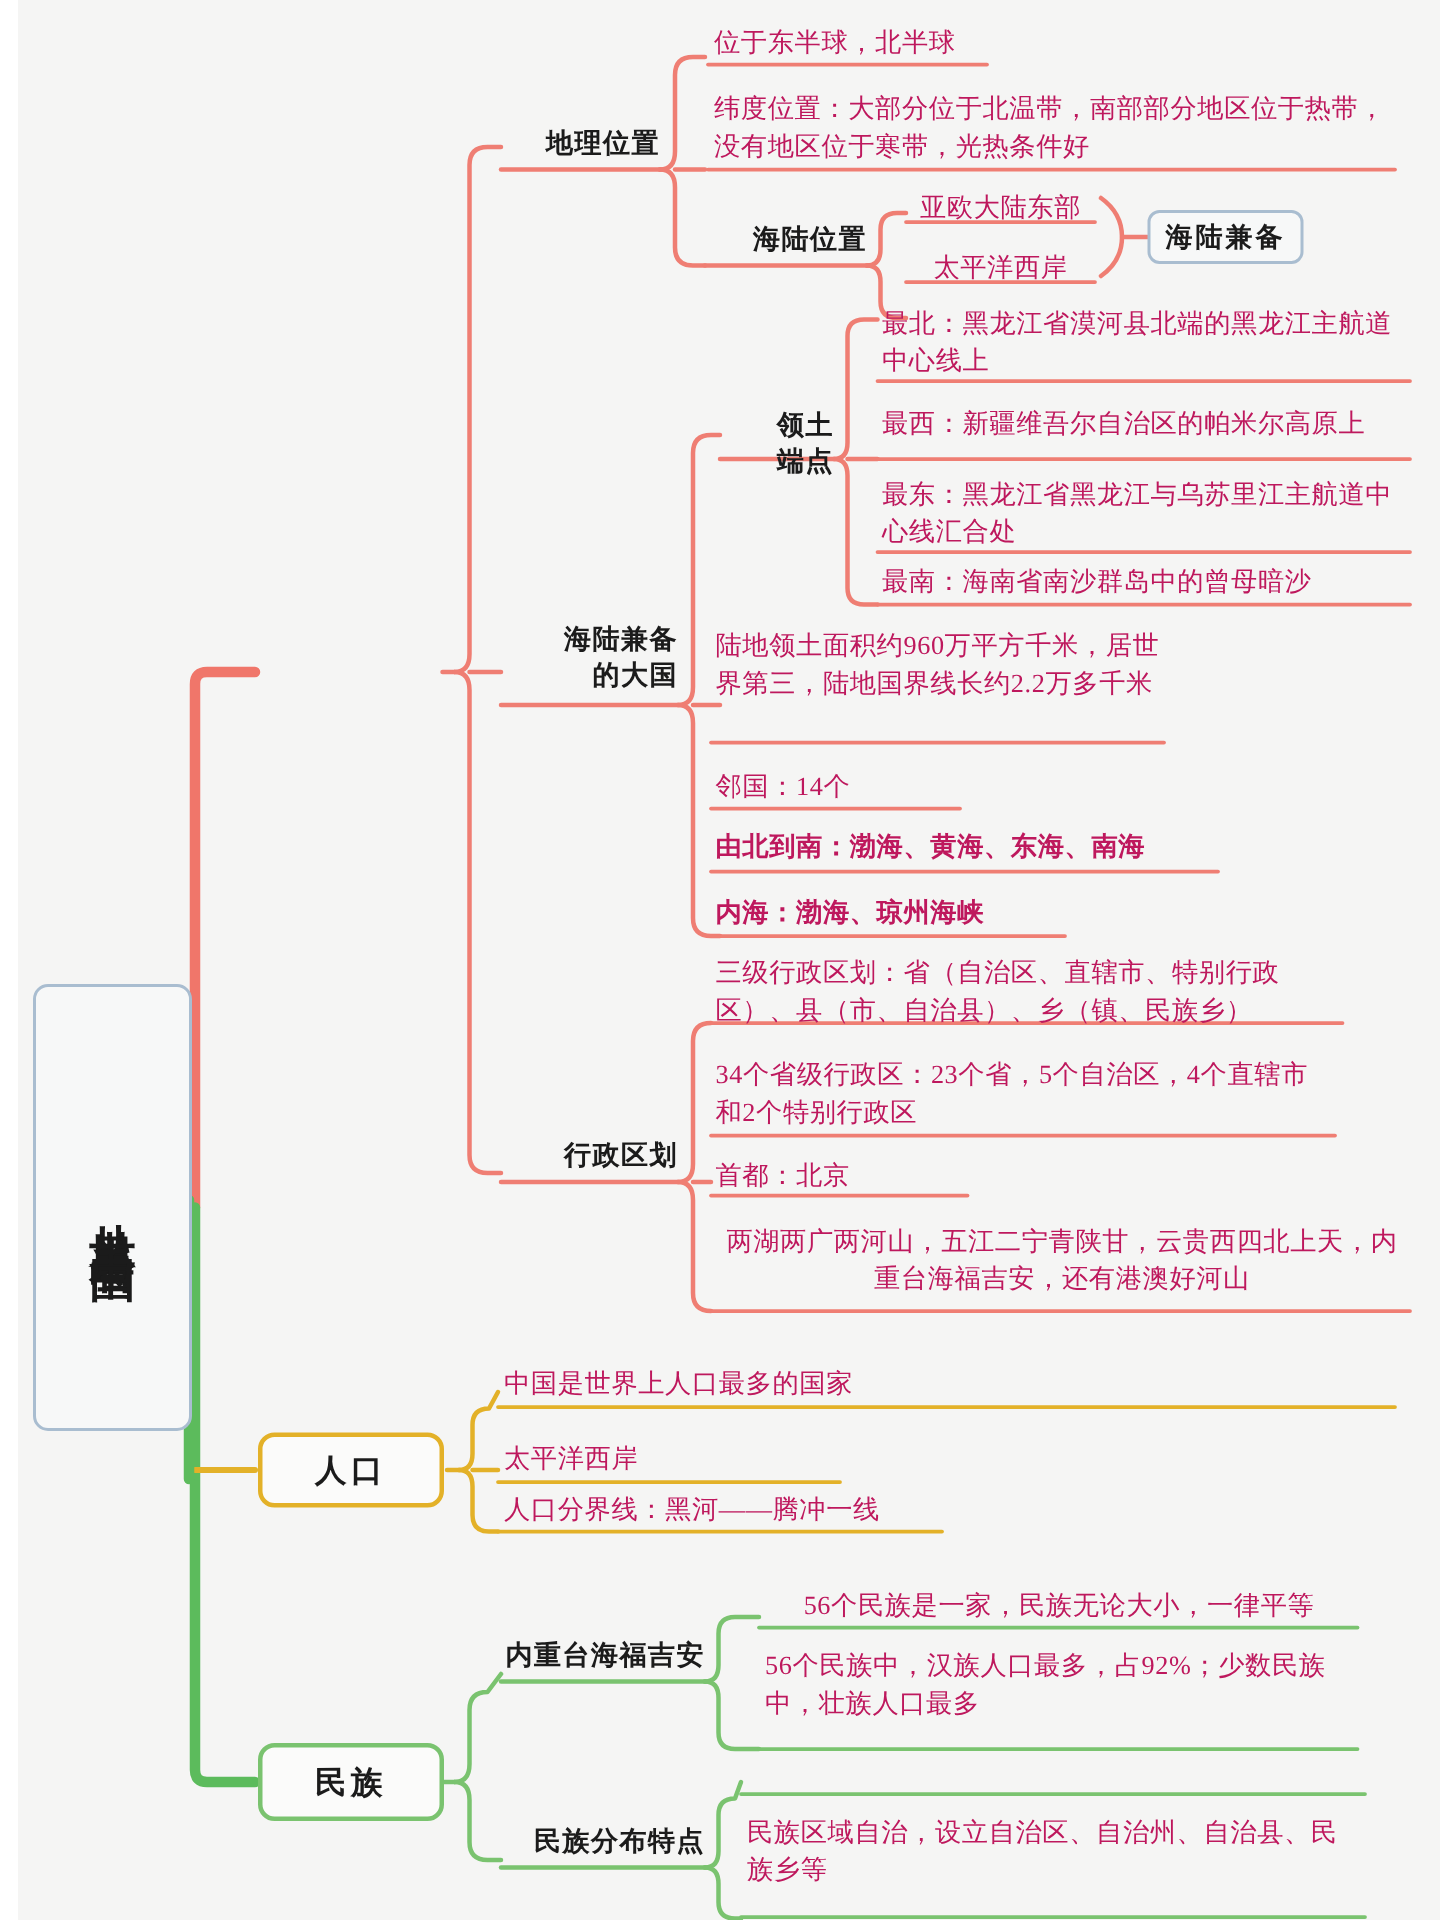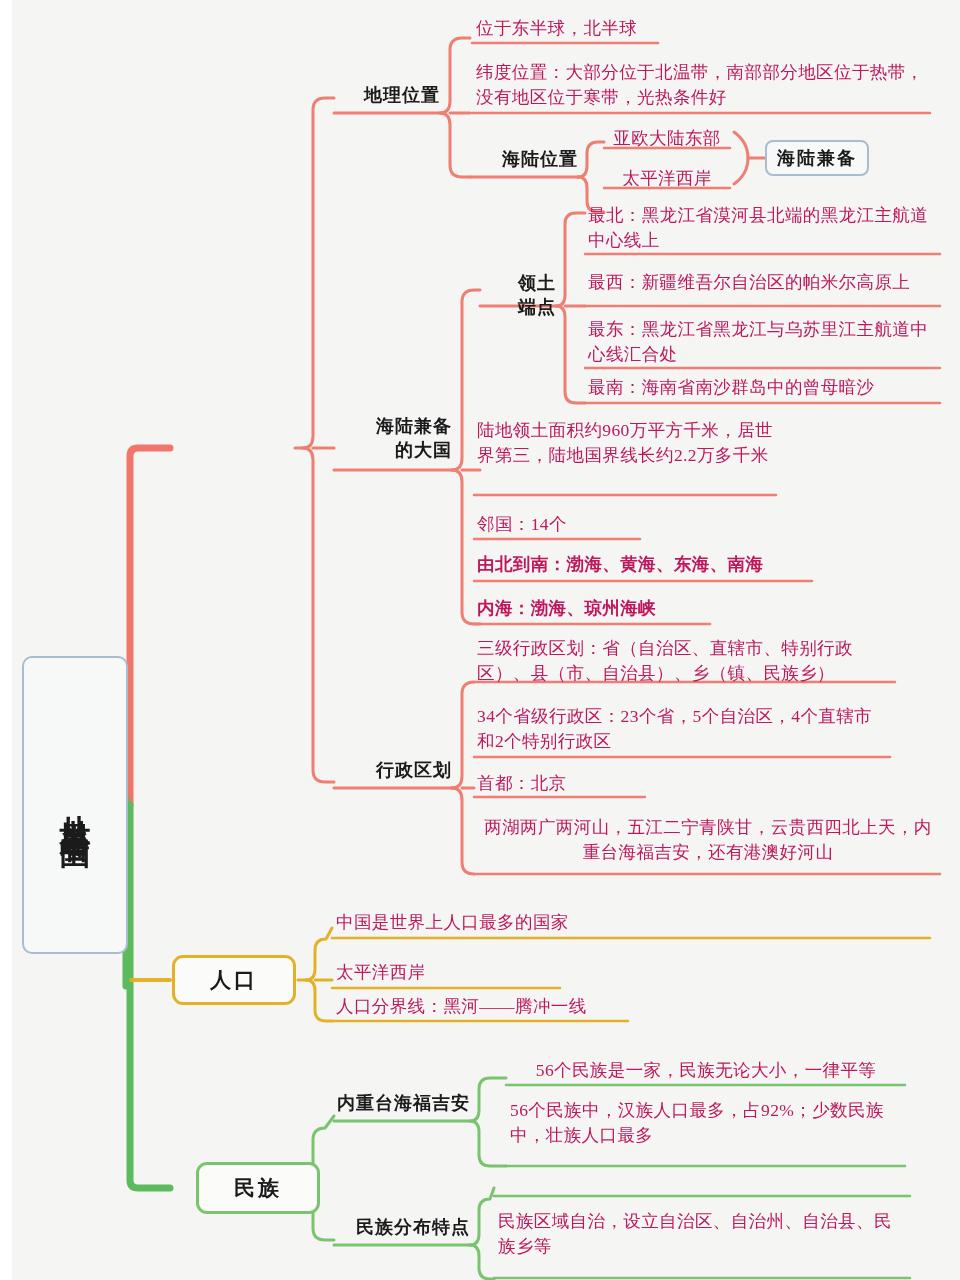--- a/index.html
+++ b/index.html
@@ -62,21 +62,21 @@
     border-width: 3px;
     border-style: solid;
     background: #fbfbfa;
     font-weight: 700;
     font-size: 21px;
     letter-spacing: 3px;
     font-family: "Liberation Sans", "DejaVu Sans", sans-serif;
   }
   .cap.red    { border-color: #ef7e73; }
   .cap.yellow { border-color: #e3b128; }
-  .cap.green  { border-color: #7ac36f; margin-left: 24px; }
+  .cap.green  { border-color: #7ac36f; }
 
   
   .concl {
     border: 2px solid #a9bdd0;
     border-radius: 8px;
     background: #f7f8f8;
     font-weight: 700;
     font-size: 18px;
     letter-spacing: 2px;
     font-family: "Liberation Sans", "DejaVu Sans", sans-serif;

